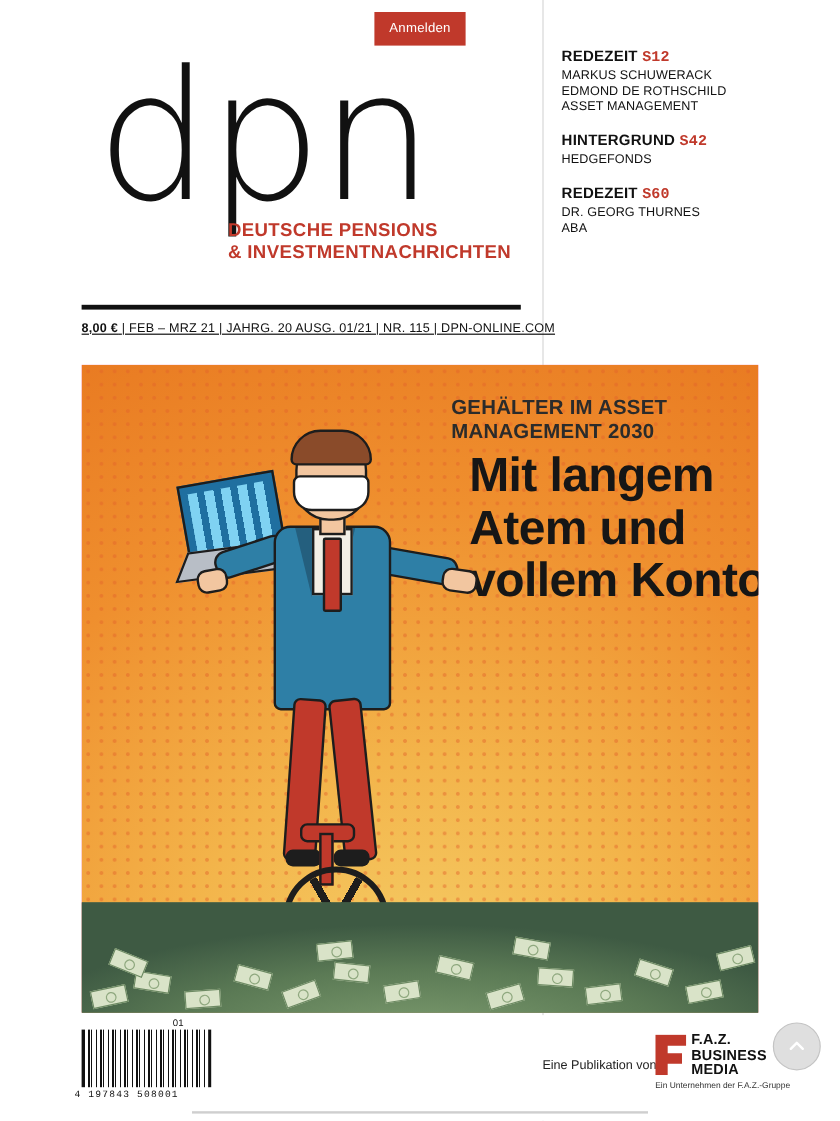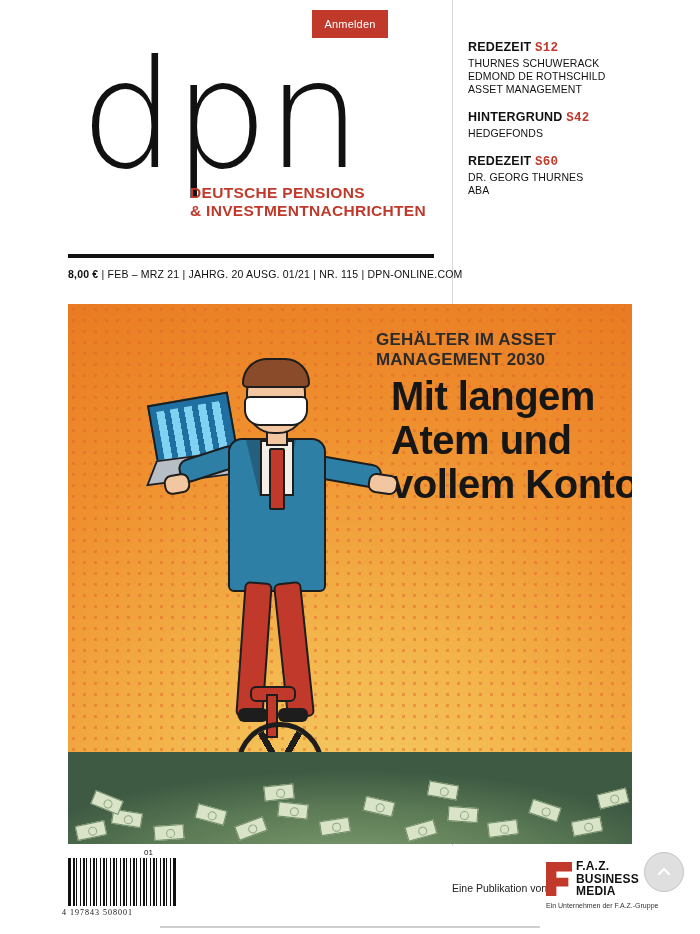--- a/index.html
+++ b/index.html
@@ -91,20 +91,21 @@
     height: 4px;
     background: #111111;
   }
   .issue-line {
     position: absolute;
     left: 68px;
     top: 268px;
     font-size: 10.5px;
     letter-spacing: 0.2px;
     color: #111111;
+    text-decoration: underline;
   }
   .issue-line b { font-weight: bold; }
 
   
   .toc {
     position: absolute;
     left: 468px;
     top: 40px;
     width: 200px;
   }
@@ -361,21 +362,21 @@
     border-left: 2px solid #111;
     border-right: 2px solid #111;
   }
   .barcode-num {
     position: absolute;
     left: 62px;
     top: 62px;
     font-size: 8px;
     letter-spacing: 1px;
     color: #111;
-    font-family: Liberation Serif, serif;
+    font-family: Liberation Mono, monospace;
   }
   .barcode-issue {
     position: absolute;
     left: 144px;
     top: 2px;
     font-size: 8px;
     color: #111;
   }
   .publisher-text {
     position: absolute;
@@ -468,21 +469,21 @@
       <span>| FEB – MRZ 21 | JAHRG. 20 AUSG. 01/21 | NR. 115 | DPN-ONLINE.COM</span>
     </div>
 
     <div class="toc">
 
       <div class="toc-block">
         <div class="toc-head">
           <span>REDEZEIT</span>
           <span class="pg">S12</span>
         </div>
-        <div class="toc-line">THURNES SCHUWERACK</div>
+        <div class="toc-line">MARKUS SCHUWERACK</div>
         <div class="toc-line">EDMOND DE ROTHSCHILD</div>
         <div class="toc-line">ASSET MANAGEMENT</div>
       </div>
 
       <div class="toc-block">
         <div class="toc-head">
           <span>HINTERGRUND</span>
           <span class="pg">S42</span>
         </div>
         <div class="toc-line">HEDGEFONDS</div>

